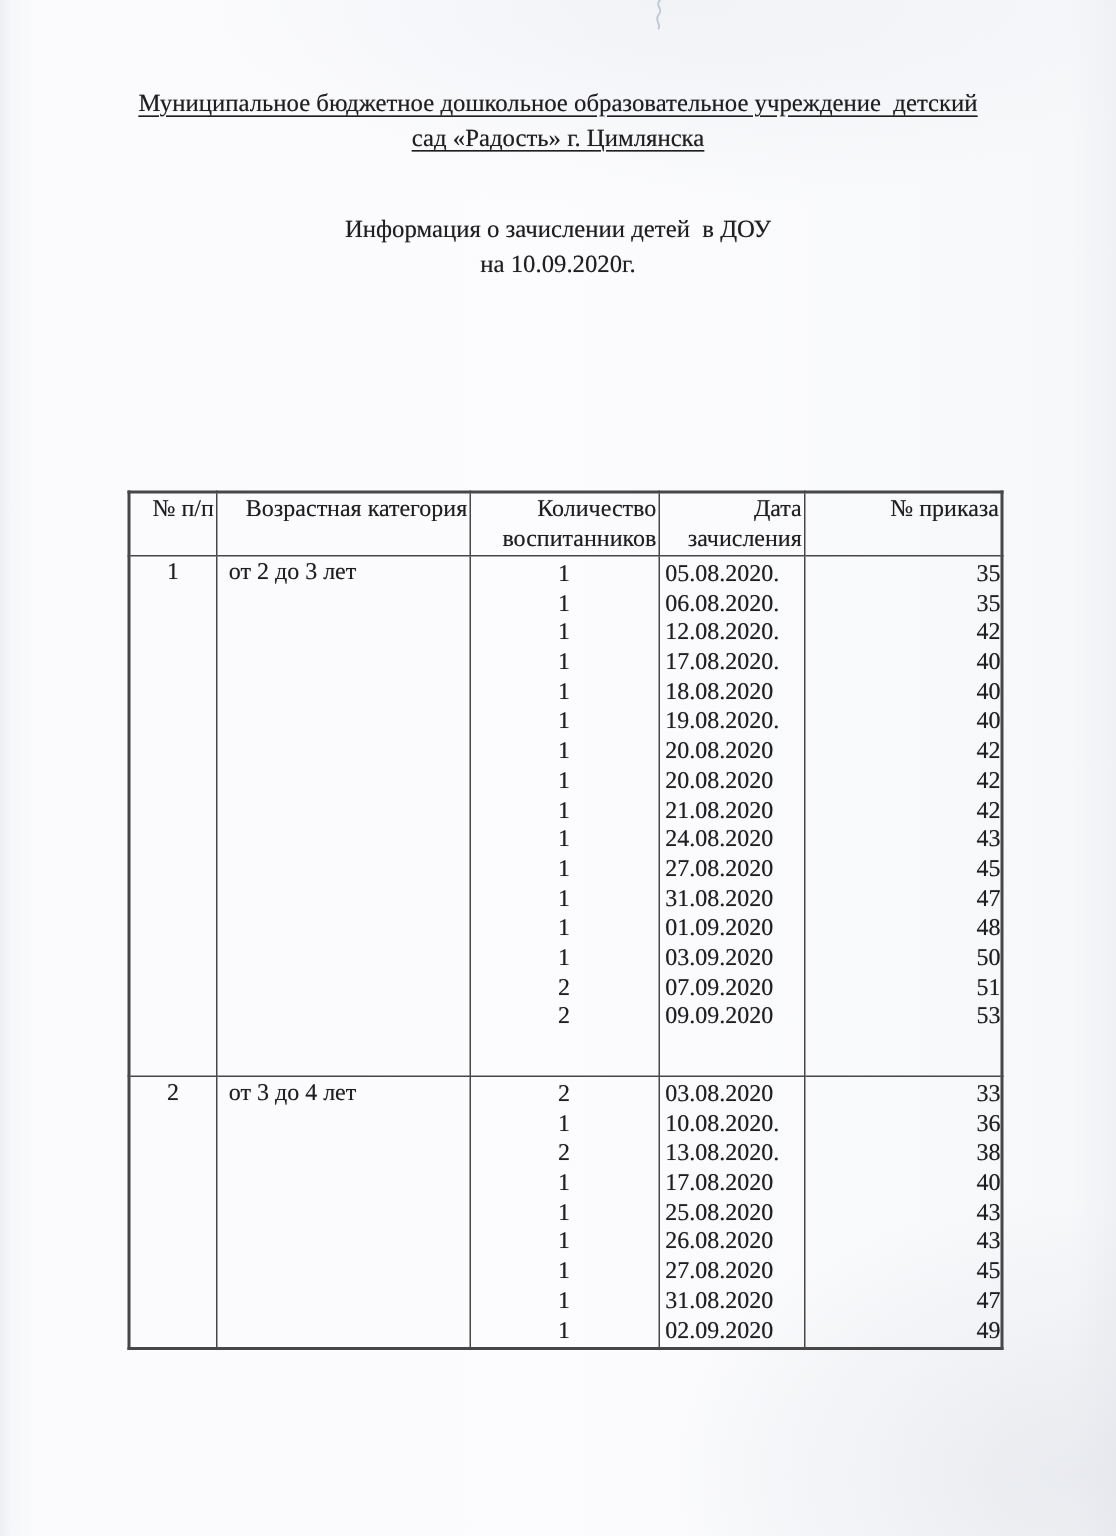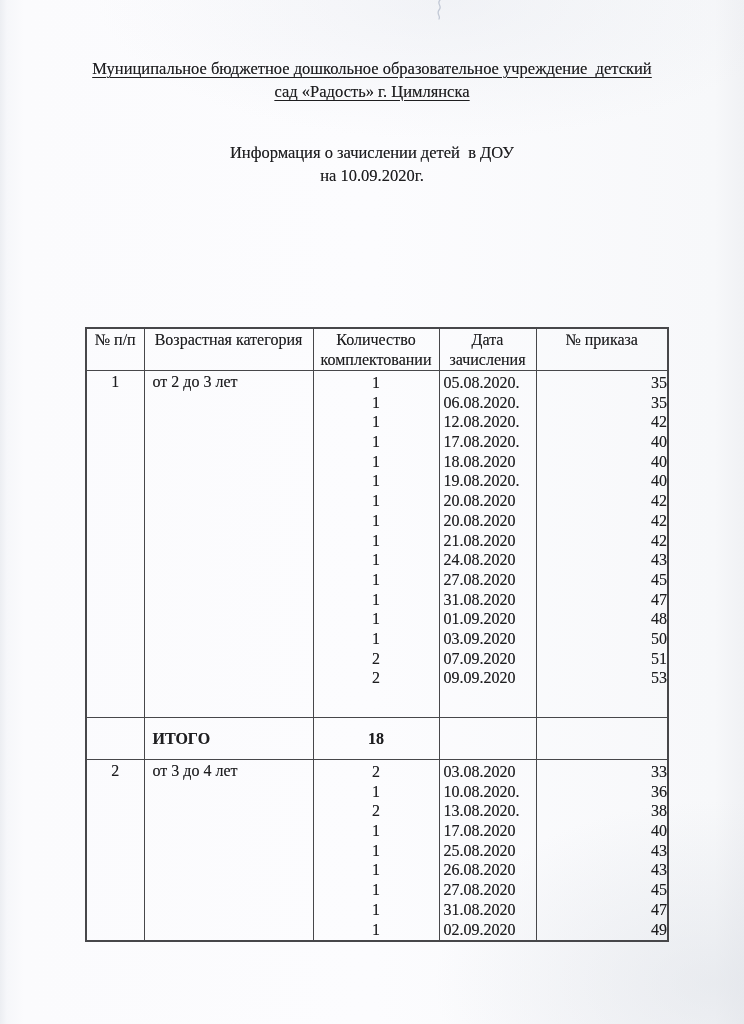--- a/index.html
+++ b/index.html
@@ -69,21 +69,21 @@
     font-size: 16px;
     table-layout: fixed;
     text-shadow: 0 0 0.5px rgba(25,25,30,0.5);
   }
   table.enroll, table.enroll th, table.enroll td {
     border: 1px solid #47474a;
   }
   table.enroll { border-width: 2px; }
   th {
     font-weight: normal;
-    text-align: center;
+    text-align: right;
     vertical-align: top;
     padding: 1px 1px 0 1px;
     line-height: 20px;
     height: 41px;
     white-space: pre-line;
     box-sizing: border-box;
   }
   td { padding: 0; vertical-align: top; }
   .c-num   { text-align: center; padding-top: 2px; }
   .c-cat   { padding: 2px 0 0 8px; }
@@ -124,21 +124,21 @@
       <col style="width:169px">
       <col style="width:126px">
       <col style="width:97px">
       <col style="width:132px">
     </colgroup>
     <thead>
       <tr>
         <th>№ п/п</th>
         <th>Возрастная категория</th>
         <th>Количество
-комплектовании</th>
+воспитанников</th>
         <th>Дата
 зачисления</th>
         <th>№ приказа</th>
       </tr>
     </thead>
     <tbody id="table-body">
         <tr class="group-row grp-first">
           <td class="c-num">1</td>
           <td class="c-cat">от 2 до 3 лет</td>
           <td class="c-lines c-count">
@@ -189,27 +189,20 @@
             <div class="line">42</div>
             <div class="line">43</div>
             <div class="line">45</div>
             <div class="line">47</div>
             <div class="line">48</div>
             <div class="line">50</div>
             <div class="line">51</div>
             <div class="line">53</div>
           </td>
         </tr>
-        <tr class="total-row">
-          <td></td>
-          <td class="t-label">ИТОГО</td>
-          <td class="t-value">18</td>
-          <td></td>
-          <td></td>
-        </tr>
         <tr class="group-row grp-last">
           <td class="c-num">2</td>
           <td class="c-cat">от 3 до 4 лет</td>
           <td class="c-lines c-count">
             <div class="line">2</div>
             <div class="line">1</div>
             <div class="line">2</div>
             <div class="line">1</div>
             <div class="line">1</div>
             <div class="line">1</div>

